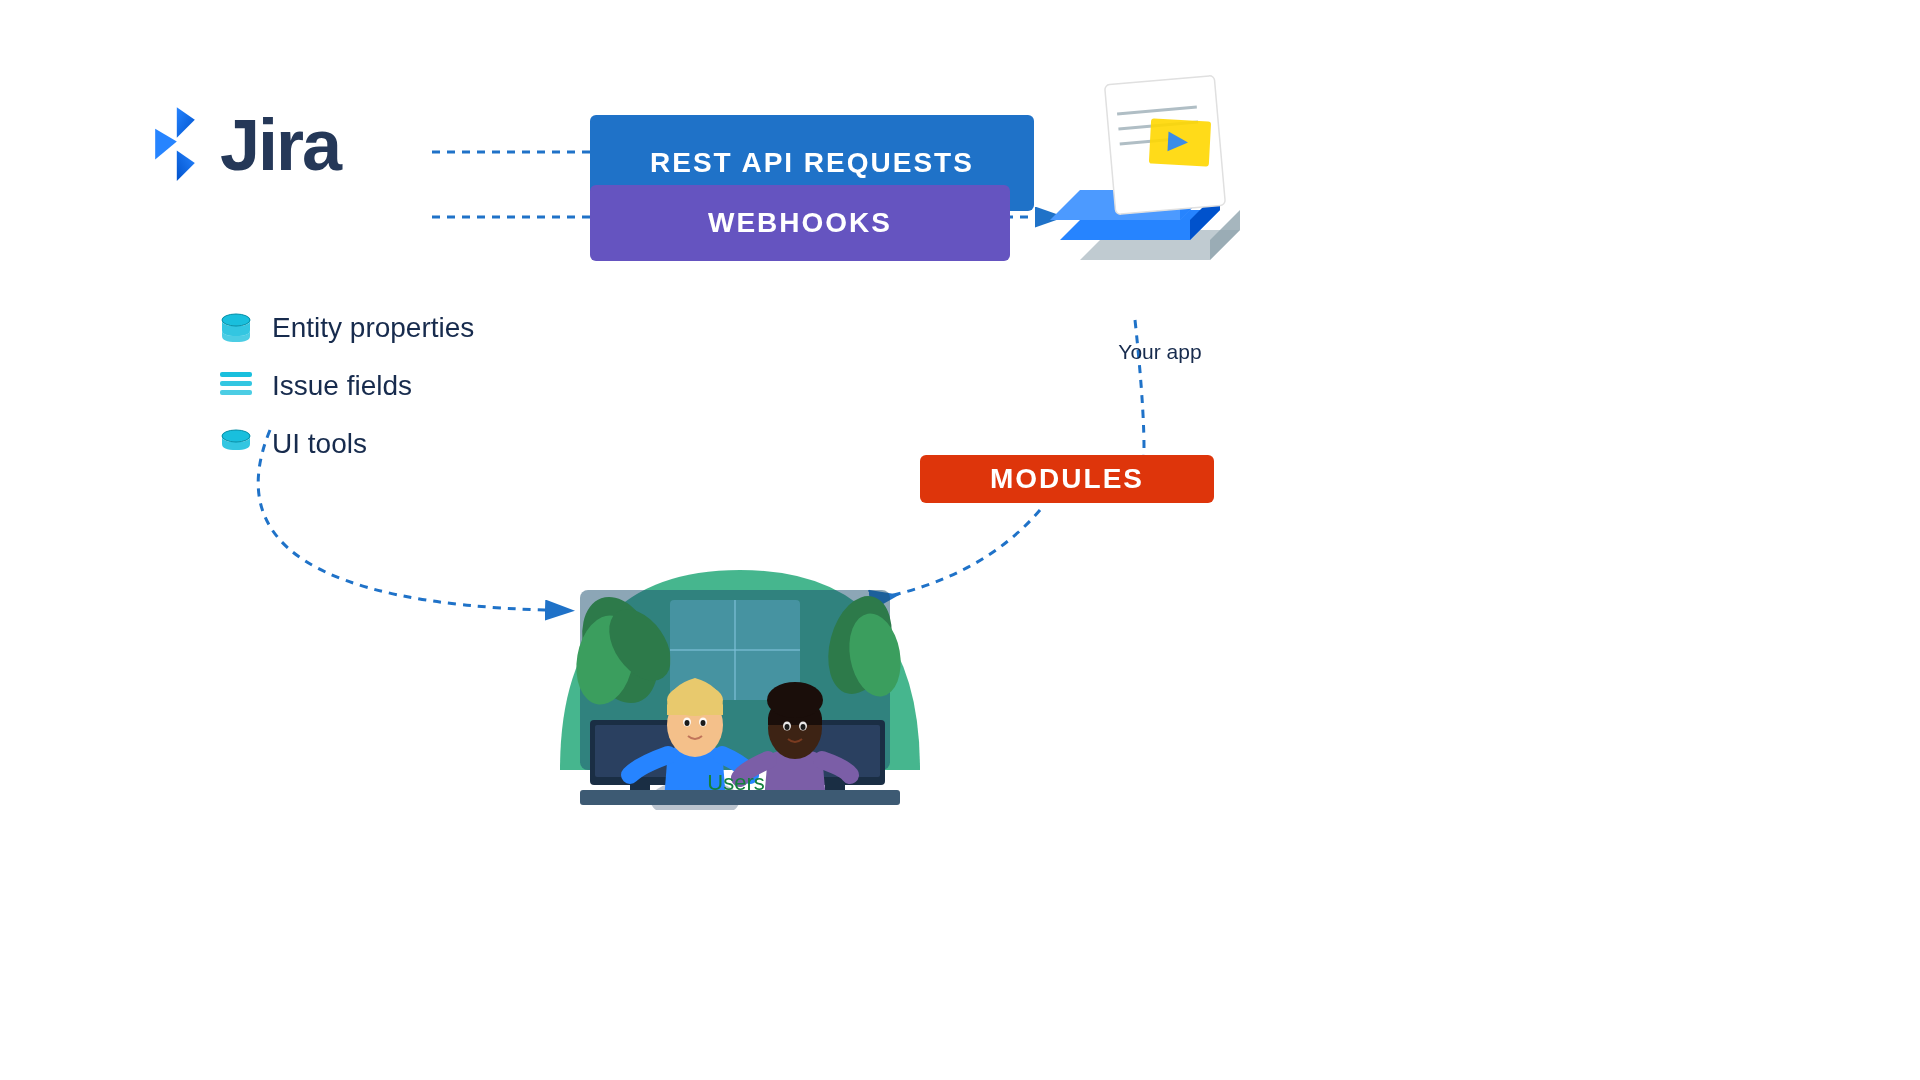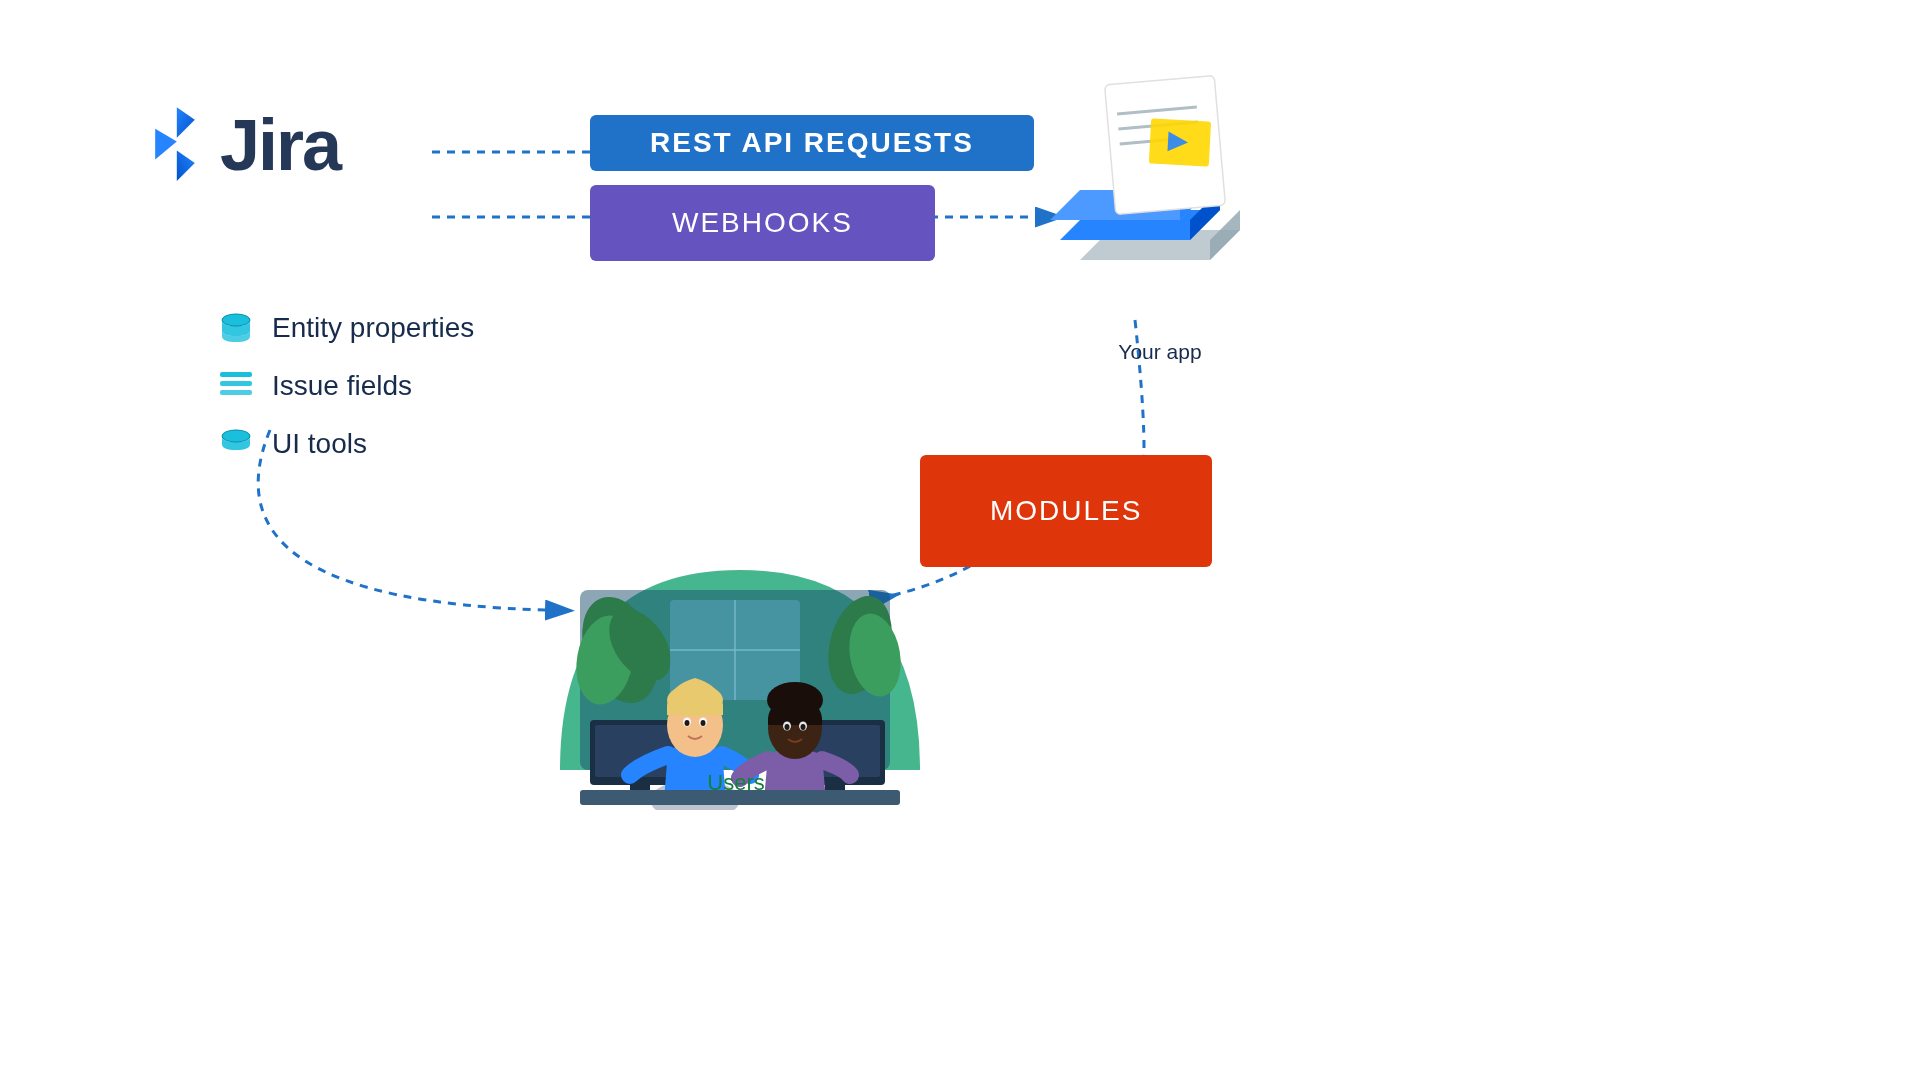--- a/index.html
+++ b/index.html
@@ -70,51 +70,51 @@
     
     .btn-rest-api {
       position: absolute;
       left: 590px;
       top: 115px;
       background: #1F72C8;
       color: white;
       font-size: 28px;
       font-weight: 800;
       letter-spacing: 2px;
-      padding: 12px 60px;
+      padding: 32px 60px;
       border-radius: 6px;
       white-space: nowrap;
     }
 
     
     .btn-webhooks {
       position: absolute;
       left: 590px;
       top: 185px;
       background: #6554C0;
       color: white;
       font-size: 28px;
-      font-weight: 400;
+      font-weight: 700;
       letter-spacing: 2px;
-      padding: 22px 82px;
+      padding: 22px 118px;
       border-radius: 6px;
       white-space: nowrap;
     }
 
     
     .btn-modules {
       position: absolute;
       left: 920px;
       top: 455px;
       background: #DE350B;
       color: white;
       font-size: 28px;
-      font-weight: 400;
+      font-weight: 700;
       letter-spacing: 2px;
-      padding: 40px 70px;
+      padding: 8px 70px;
       border-radius: 6px;
       white-space: nowrap;
     }
 
     
     .your-app-label {
       position: absolute;
       left: 1060px;
       top: 340px;
       font-size: 21px;

